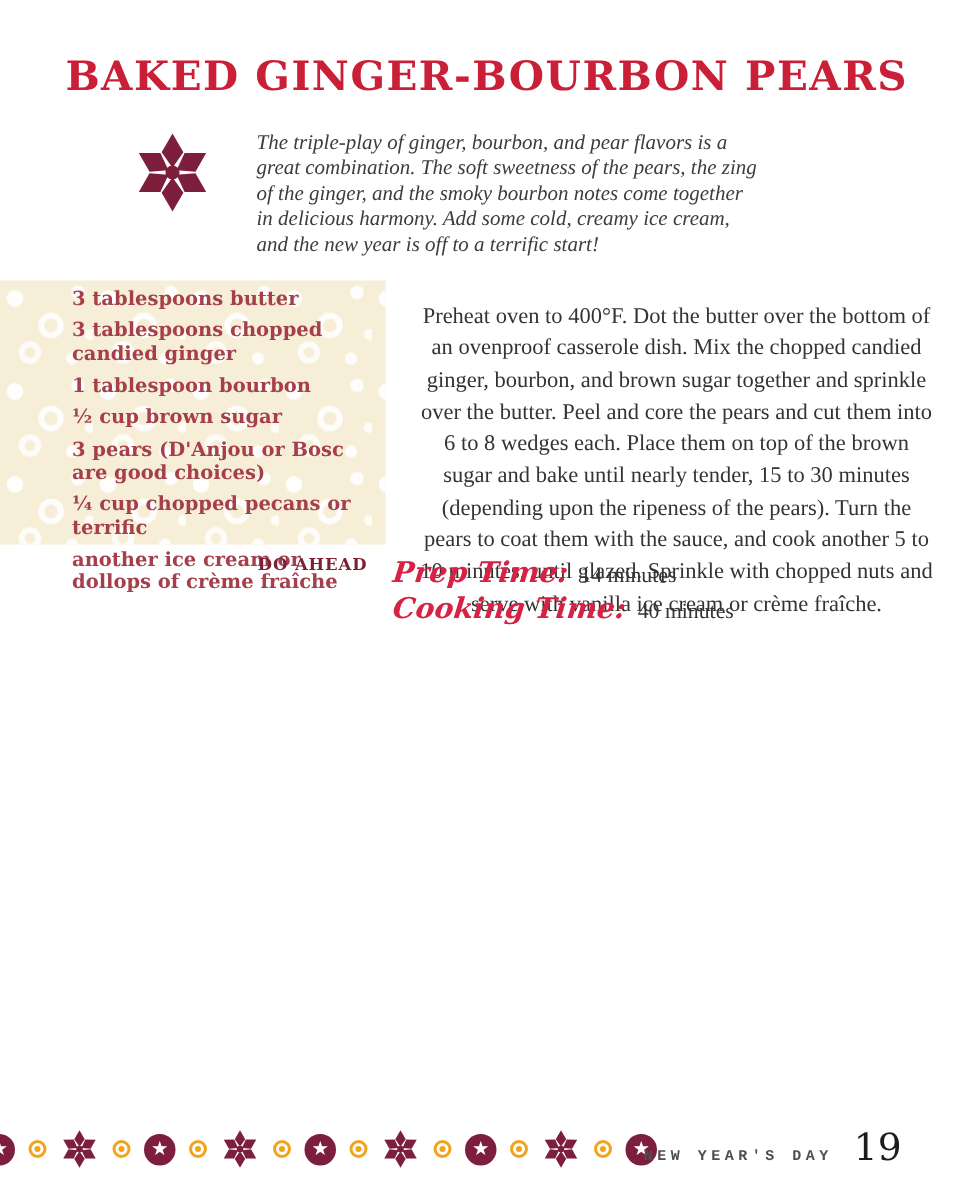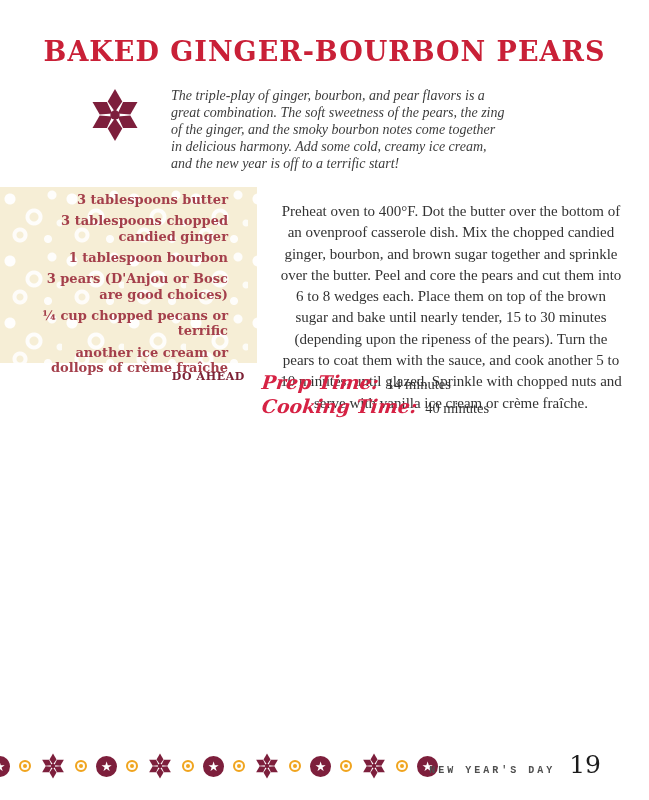--- a/index.html
+++ b/index.html
@@ -19,21 +19,21 @@
          background-color:#f6eed6;
          background-image:
            radial-gradient(circle at 10px 12px, rgba(255,255,255,.95) 0 5px, rgba(255,255,255,0) 6px),
            radial-gradient(circle at 34px 30px, rgba(255,255,255,0) 0 4px, rgba(255,255,255,.9) 5px 8px, rgba(255,255,255,0) 9px),
            radial-gradient(circle at 52px 8px, rgba(255,255,255,.9) 0 4px, rgba(255,255,255,0) 5px),
            radial-gradient(circle at 20px 48px, rgba(255,255,255,0) 0 3px, rgba(255,255,255,.85) 4px 7px, rgba(255,255,255,0) 8px),
            radial-gradient(circle at 48px 52px, rgba(255,255,255,.9) 0 3.5px, rgba(255,255,255,0) 4.5px),
            radial-gradient(circle at 60px 36px, rgba(255,255,255,.8) 0 3px, rgba(255,255,255,0) 4px);
          background-size:62px 62px;}
 
-  .ingredients{position:absolute;top:5px;right:29px;width:196px;text-align:right;}
+  .ingredients{position:absolute;top:5px;right:13px;width:196px;text-align:left;}
   .ingredient{font-family:"DejaVu Serif", serif;font-weight:bold;font-size:13px;
               line-height:1.18;color:#a43f4b;margin-bottom:6px;}
 
   .tags{position:absolute;left:0;top:370px;width:245px;text-align:right;}
   .tag{font-family:"DejaVu Serif", serif;font-weight:bold;font-size:11px;
        letter-spacing:0.6px;line-height:1.2;color:#7d2236;}
 
   .instructions{position:absolute;left:262px;top:185px;width:346px;margin:16px;
                 font-size:15px;line-height:21.3px;color:#333333;text-align:center;}
 
@@ -78,20 +78,21 @@
         </g>
       </svg></span>
 
   <p class="intro">The triple-play of ginger, bourbon, and pear flavors is a great combination. The soft sweetness of the pears, the zing of the ginger, and the smoky bourbon notes come together in delicious harmony. Add some cold, creamy ice cream, and the new year is off to a terrific start!</p>
 
   <div class="panel">
     <div class="ingredients">
         <div class="ingredient">3 tablespoons butter</div>
         <div class="ingredient">3 tablespoons chopped candied ginger</div>
         <div class="ingredient">1 tablespoon bourbon</div>
+        <div class="ingredient">½ cup brown sugar</div>
         <div class="ingredient">3 pears (D'Anjou or Bosc are good choices)</div>
         <div class="ingredient">¼ cup chopped pecans or terrific</div>
         <div class="ingredient">another ice cream or dollops of crème fraîche</div>
       </div>
   </div>
 
   <div class="tags">
       <div class="tag">DO AHEAD</div>
     </div>
 

